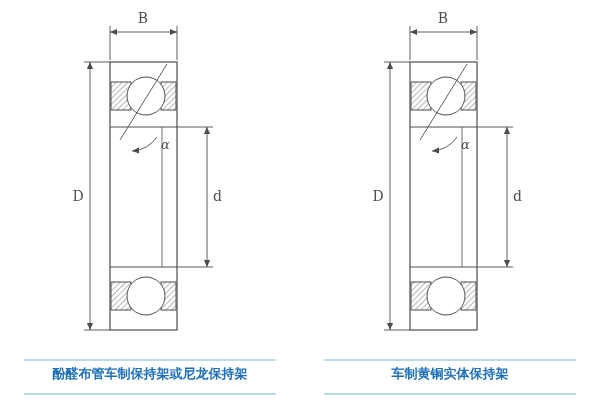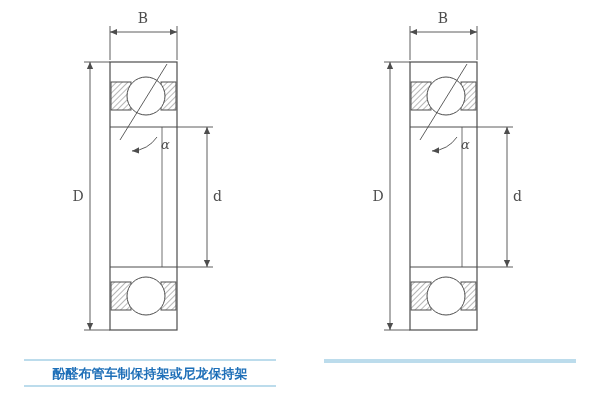--- a/index.html
+++ b/index.html
@@ -19,21 +19,21 @@
   .angle-text {
     font-family: "DejaVu Serif", "Liberation Serif", serif;
     font-style: italic; font-size: 13px; fill: currentColor;
   }
   .caption-block { width: 252px; margin-top: 14px; }
   .rule { height: 2px; background: var(--rule, #bcdcec); }
   .caption {
     color: var(--caption, #1e6fb8);
     font-family: "DejaVu Sans", "Liberation Sans", sans-serif;
     font-size: 13px; font-weight: 600; text-align: center;
-    padding: 5px 0 4px 0; line-height: 15px;
+    padding: 5px 0 12px 0; line-height: 15px;
     white-space: nowrap;
   }
 </style>
 </head>
 <body>
 
 <div class="page">
 
   <div class="col">
     <svg class="diagram" width="300" height="345" viewBox="0 0 300 345">
@@ -153,17 +153,18 @@
       <g stroke="currentColor" stroke-width="0.9" fill="none">
         <line x1="177" y1="127" x2="213" y2="127"></line>
         <line x1="177" y1="267" x2="213" y2="267"></line>
         <line x1="207" y1="127" x2="207" y2="267" marker-start="url(#arr-r)" marker-end="url(#arr-r)"></line>
       </g>
       <text class="dim-text" x="213" y="201" text-anchor="start">d</text>
     </svg>
 
     <div class="caption-block">
       <div class="rule"></div>
+      <div class="caption">车制黄铜实体保持架</div>
       <div class="rule"></div>
     </div>
   </div>
 
 </div>
 
 </body></html>

